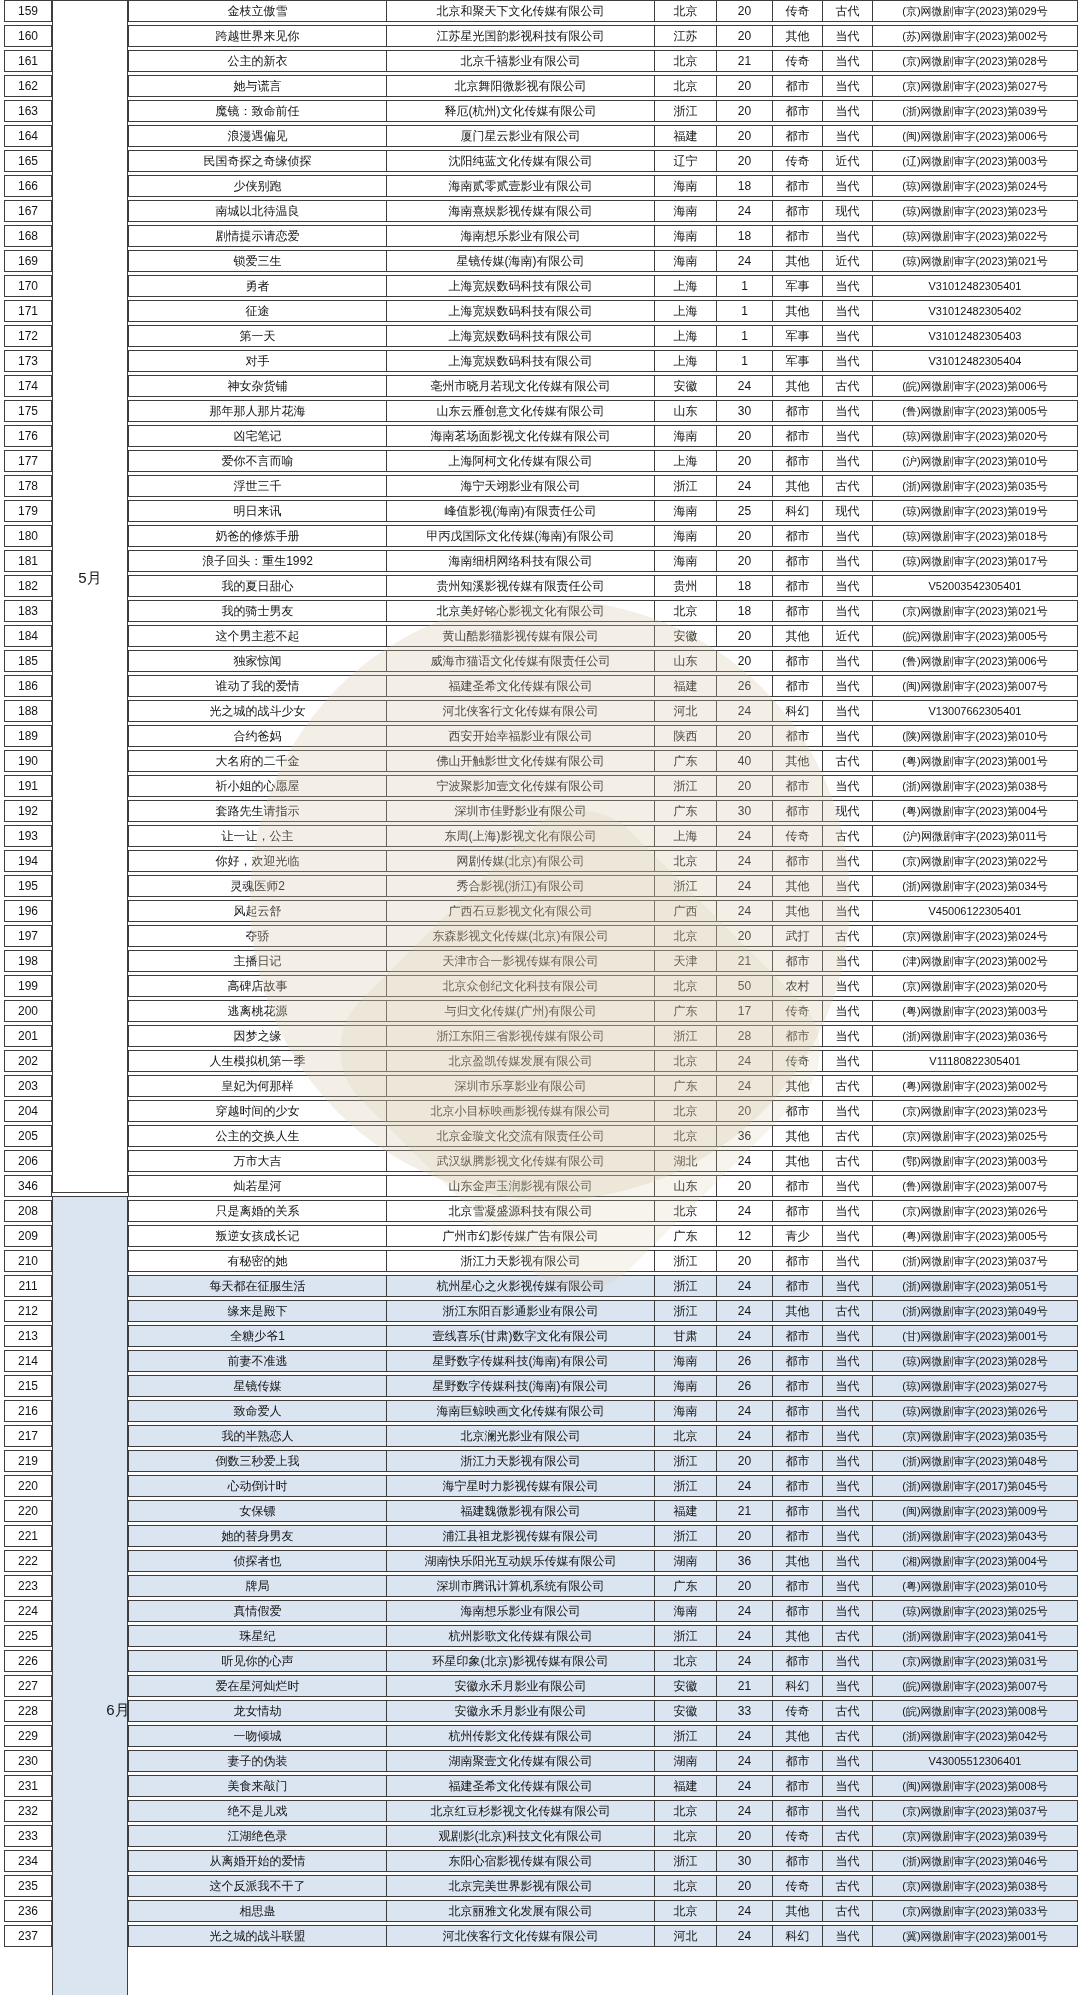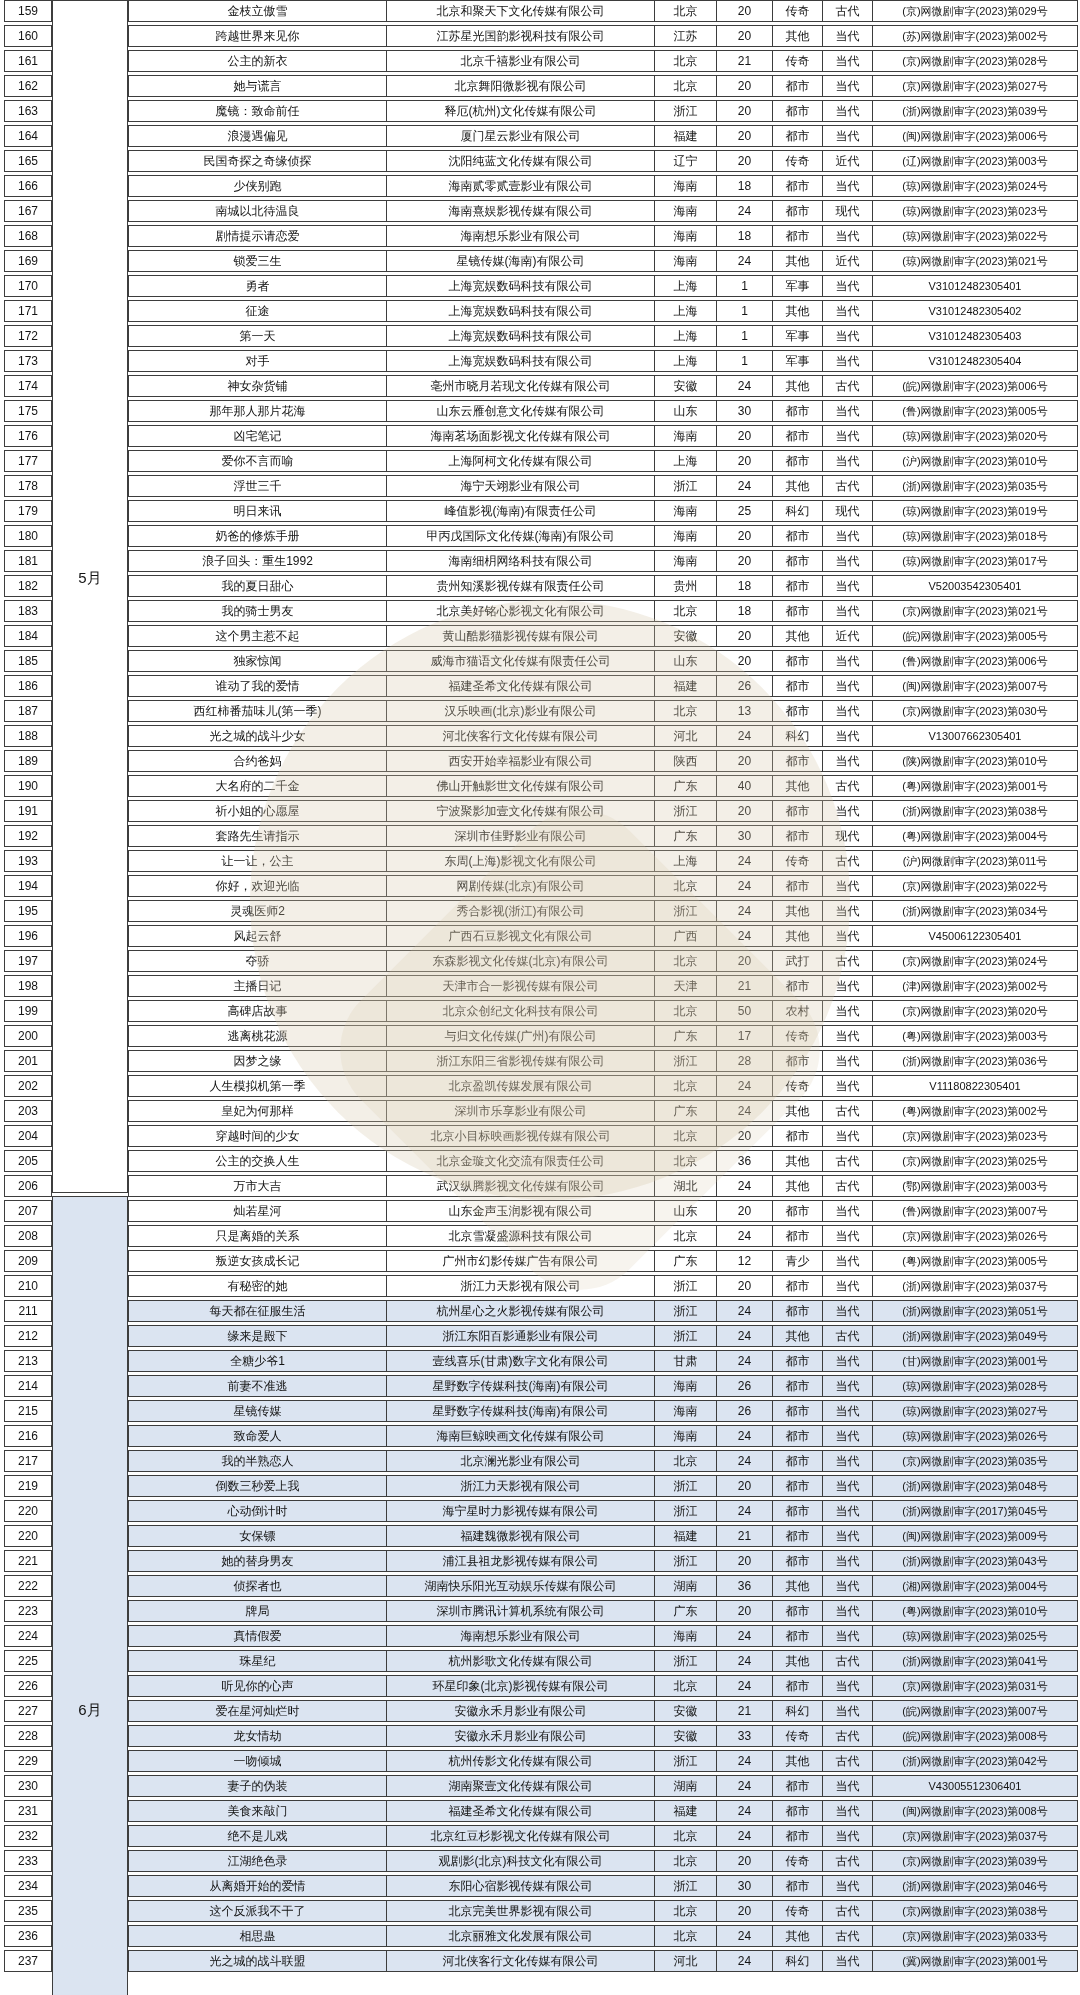--- a/index.html
+++ b/index.html
@@ -19,21 +19,21 @@
   tr.june td.c-title,tr.june td.c-company,tr.june td.c-province,
   tr.june td.c-episodes,tr.june td.c-genre,tr.june td.c-era,tr.june td.c-license{
      background:#dbe4f1;}
   .month-cell{position:absolute;left:52px;width:76px;z-index:2;
      border:1px solid #3d3d3d;box-sizing:border-box;background:#ffffff;}
   .month-cell span{position:absolute;left:0;width:100%;text-align:center;
      font-size:15px;color:#141414;}
   #month-may{top:0;height:1193px;}
   #month-may span{top:568px;}
   #month-june{top:1196px;height:802px;background:#dbe4f1;}
-  #month-june span{top:504px;}
+  #month-june span{top:504px;margin-left:28px;}
   .watermark{position:absolute;z-index:3;pointer-events:none;}
   #wm-circle{left:250px;top:600px;width:600px;height:600px;border-radius:50%;
      background:rgba(213,198,168,0.28);}
   #wm-shield{left:390px;top:860px;width:380px;height:380px;border-radius:70px;
      transform:rotate(45deg);background:rgba(213,198,168,0.20);}
 </style>
 </head>
 <body>
 
 <div id="sheet">
@@ -363,31 +363,20 @@
           <td class="c-month-spacer"></td>
           <td class="c-title">谁动了我的爱情</td>
           <td class="c-company">福建圣希文化传媒有限公司</td>
           <td class="c-province">福建</td>
           <td class="c-episodes">26</td>
           <td class="c-genre">都市</td>
           <td class="c-era">当代</td>
           <td class="c-license">(闽)网微剧审字(2023)第007号</td>
         </tr>
         <tr>
-          <td class="c-num">187</td>
-          <td class="c-month-spacer"></td>
-          <td class="c-title">西红柿番茄味儿(第一季)</td>
-          <td class="c-company">汉乐映画(北京)影业有限公司</td>
-          <td class="c-province">北京</td>
-          <td class="c-episodes">13</td>
-          <td class="c-genre">都市</td>
-          <td class="c-era">当代</td>
-          <td class="c-license">(京)网微剧审字(2023)第030号</td>
-        </tr>
-        <tr>
           <td class="c-num">188</td>
           <td class="c-month-spacer"></td>
           <td class="c-title">光之城的战斗少女</td>
           <td class="c-company">河北侠客行文化传媒有限公司</td>
           <td class="c-province">河北</td>
           <td class="c-episodes">24</td>
           <td class="c-genre">科幻</td>
           <td class="c-era">当代</td>
           <td class="c-license">V13007662305401</td>
         </tr>
@@ -583,21 +572,21 @@
           <td class="c-month-spacer"></td>
           <td class="c-title">万市大吉</td>
           <td class="c-company">武汉纵腾影视文化传媒有限公司</td>
           <td class="c-province">湖北</td>
           <td class="c-episodes">24</td>
           <td class="c-genre">其他</td>
           <td class="c-era">古代</td>
           <td class="c-license">(鄂)网微剧审字(2023)第003号</td>
         </tr>
         <tr>
-          <td class="c-num">207</td>
+          <td class="c-num">346</td>
           <td class="c-month-spacer"></td>
           <td class="c-title">灿若星河</td>
           <td class="c-company">山东金声玉润影视有限公司</td>
           <td class="c-province">山东</td>
           <td class="c-episodes">20</td>
           <td class="c-genre">都市</td>
           <td class="c-era">当代</td>
           <td class="c-license">(鲁)网微剧审字(2023)第007号</td>
         </tr>
         <tr>

